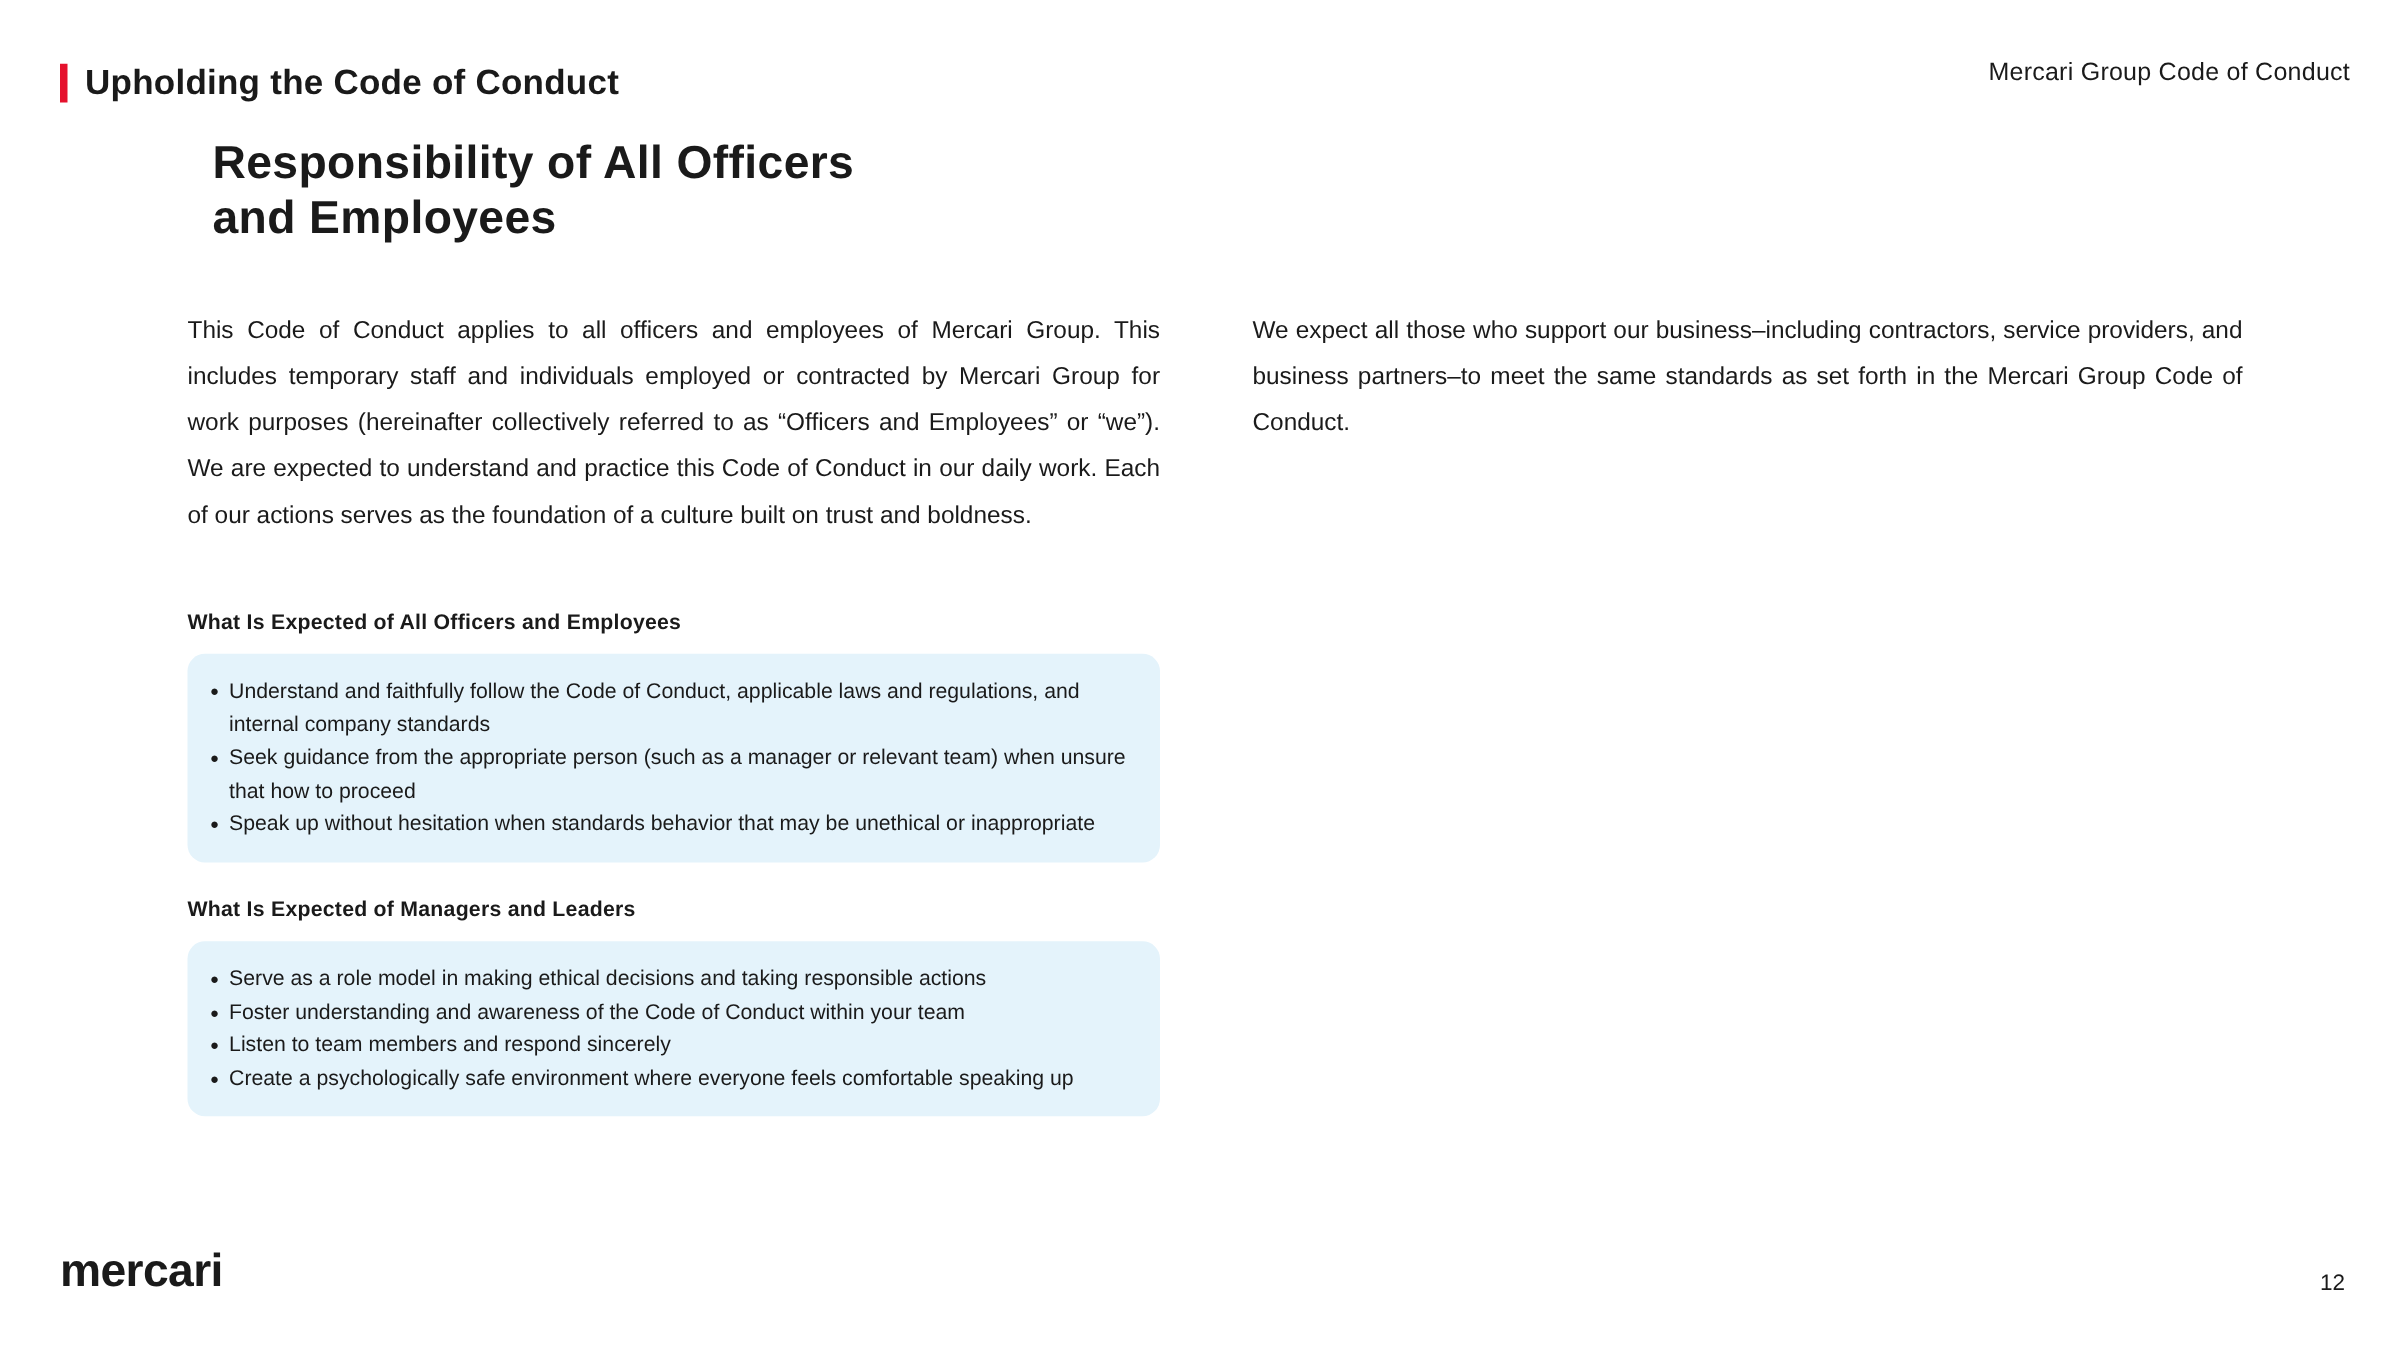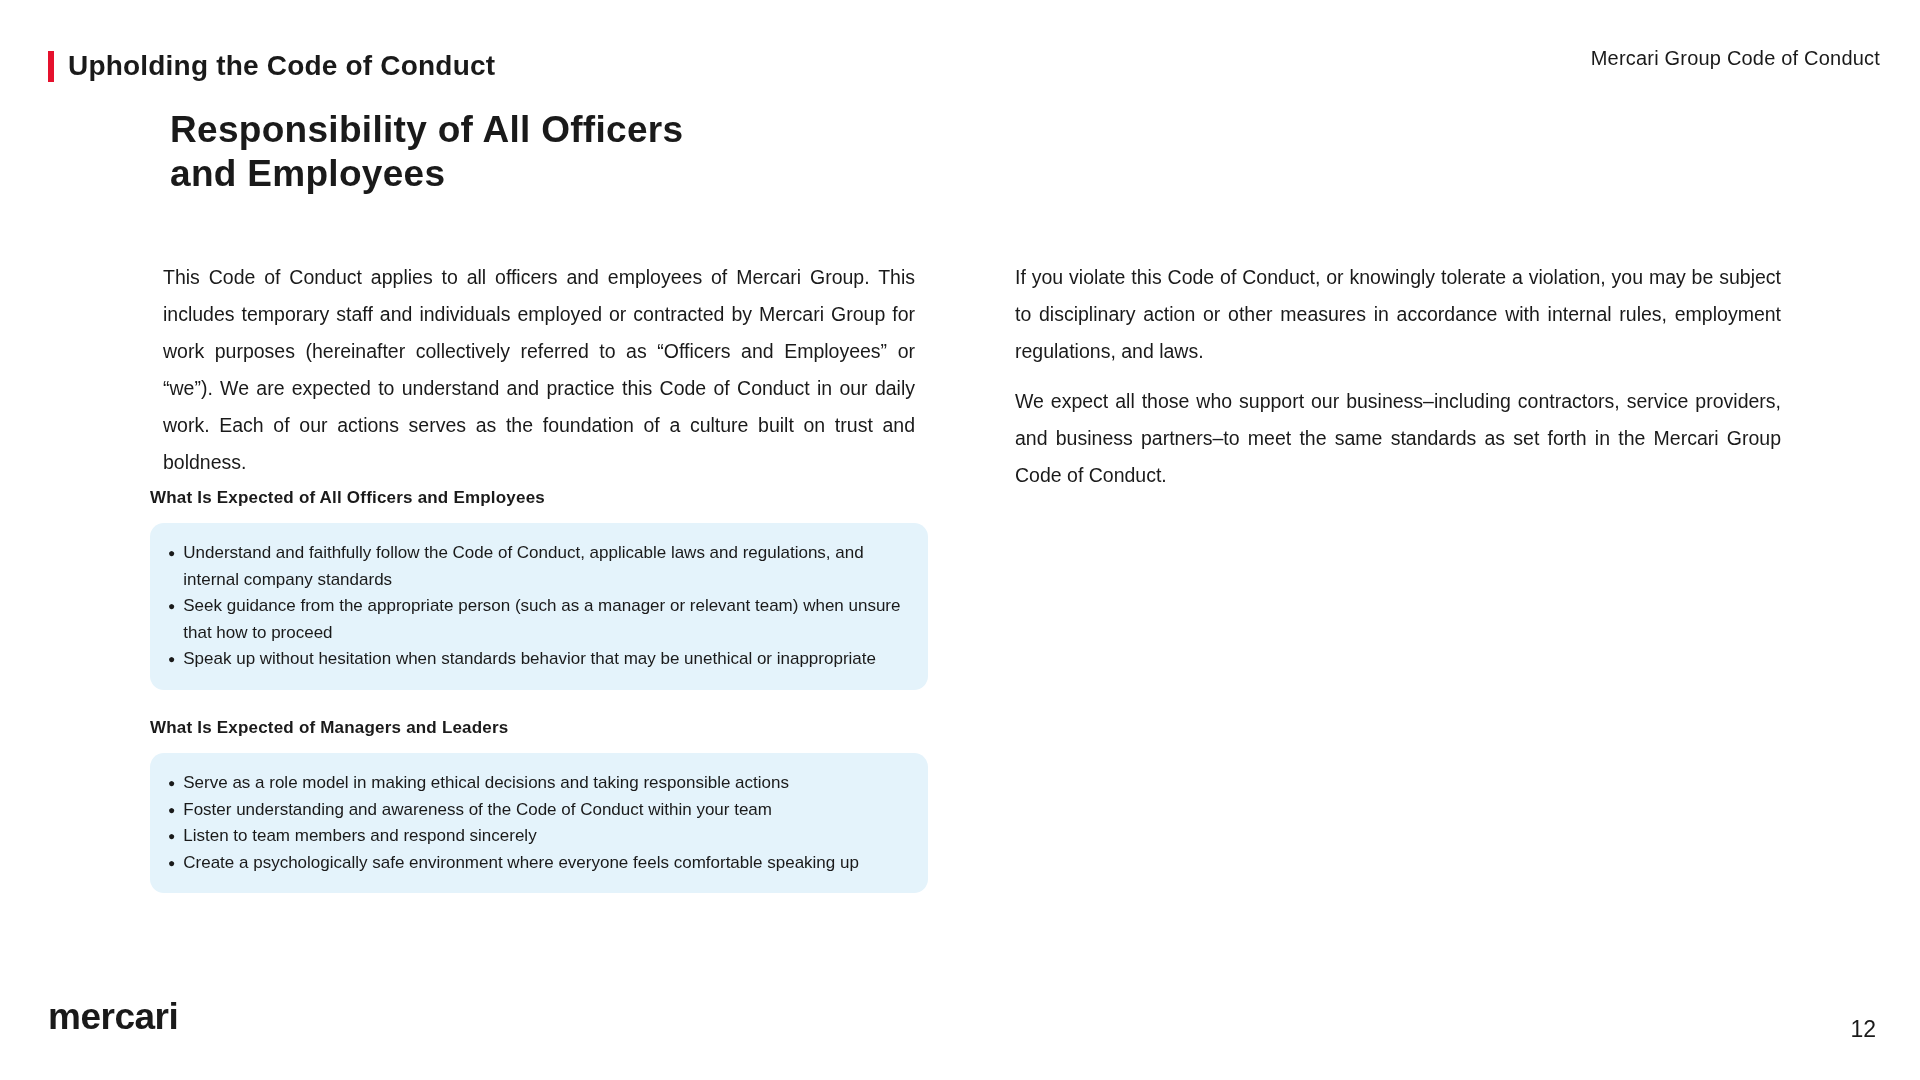--- a/index.html
+++ b/index.html
@@ -40,21 +40,21 @@
     letter-spacing: 0.3px;
   }
   .page-title span { display: block; margin-left: 20px; }
 
   
   .col {
     position: absolute; top: 246px;
     font-size: 19.5px; line-height: 37px;
     text-align: justify;
   }
-  .col p { margin: 13px; }
+  .col p { margin: 0; }
   .col-left  { left: 150px;  width: 778px; }
   .col-right { left: 1002px; width: 792px; }
 
   
   .sec-heading {
     position: absolute; left: 150px;
     font-size: 17px; font-weight: bold; letter-spacing: 0.2px;
   }
   .sec-heading-1 { top: 488px; }
   .sec-heading-2 { top: 718px; }
@@ -77,21 +77,21 @@
   }
   .bullet-text { flex: 1 1 auto; }
 
   
   .footer-logo {
     position: absolute; left: 48px; top: 996px;
     font-size: 37px; font-weight: bold; letter-spacing: -0.5px;
   }
   .page-number {
     position: absolute; right: 44px; top: 1016px;
-    font-size: 23px;
+    font-size: 18px;
   }
 </style>
 </head>
 <body style="color: rgb(26, 26, 26);">
 
 <div class="slide" style="--accent: #e5112d; --panel: #e4f3fb; --bg: #ffffff;">
 
   <div class="kicker">
     <span class="red-bar"></span>
     <span class="kicker-text">Upholding the Code of Conduct</span>
@@ -101,21 +101,20 @@
   <h1 class="page-title">
     <span>Responsibility of All Officers</span>
     <span>and Employees</span>
   </h1>
 
   <div class="col col-left">
     <p>This Code of Conduct applies to all officers and employees of Mercari Group. This includes temporary staff and individuals employed or contracted by Mercari Group for work purposes (hereinafter collectively referred to as “Officers and Employees” or “we”). We are expected to understand and practice this Code of Conduct in our daily work. Each of our actions serves as the foundation of a culture built on trust and boldness.</p>
   </div>
 
   <div class="col col-right">
-    <p>If you violate this Code of Conduct, or knowingly tolerate a violation, you may be subject to disciplinary action or other measures in accordance with internal rules, employment regulations, and laws.</p>
     <p>We expect all those who support our business–including contractors, service providers, and business partners–to meet the same standards as set forth in the Mercari Group Code of Conduct.</p>
   </div>
 
   <h2 class="sec-heading sec-heading-1">What Is Expected of All Officers and Employees</h2>
   <div class="panel panel-1">
     <div class="bullet-row">
       <span class="bullet-glyph">●</span>
       <span class="bullet-text">Understand and faithfully follow the Code of Conduct, applicable laws and regulations, and internal company standards</span>
     </div>
     <div class="bullet-row">

